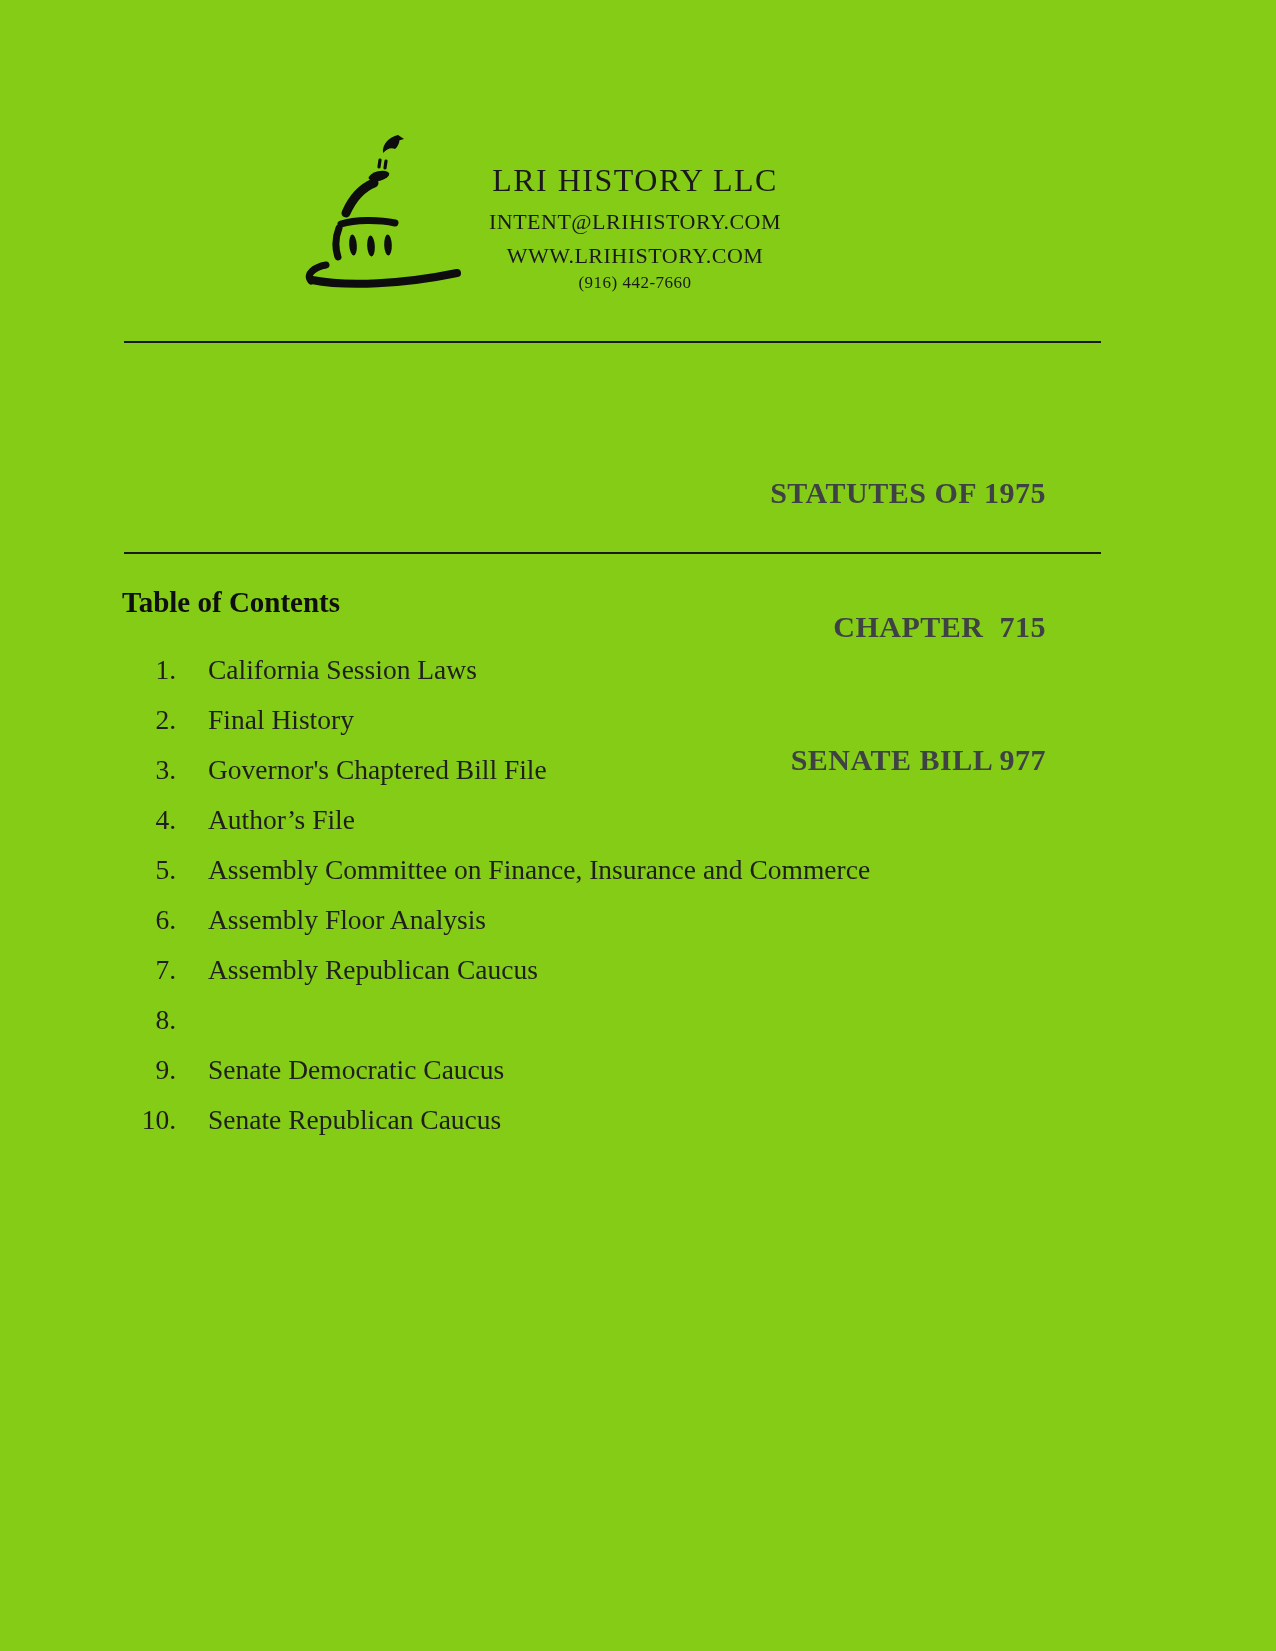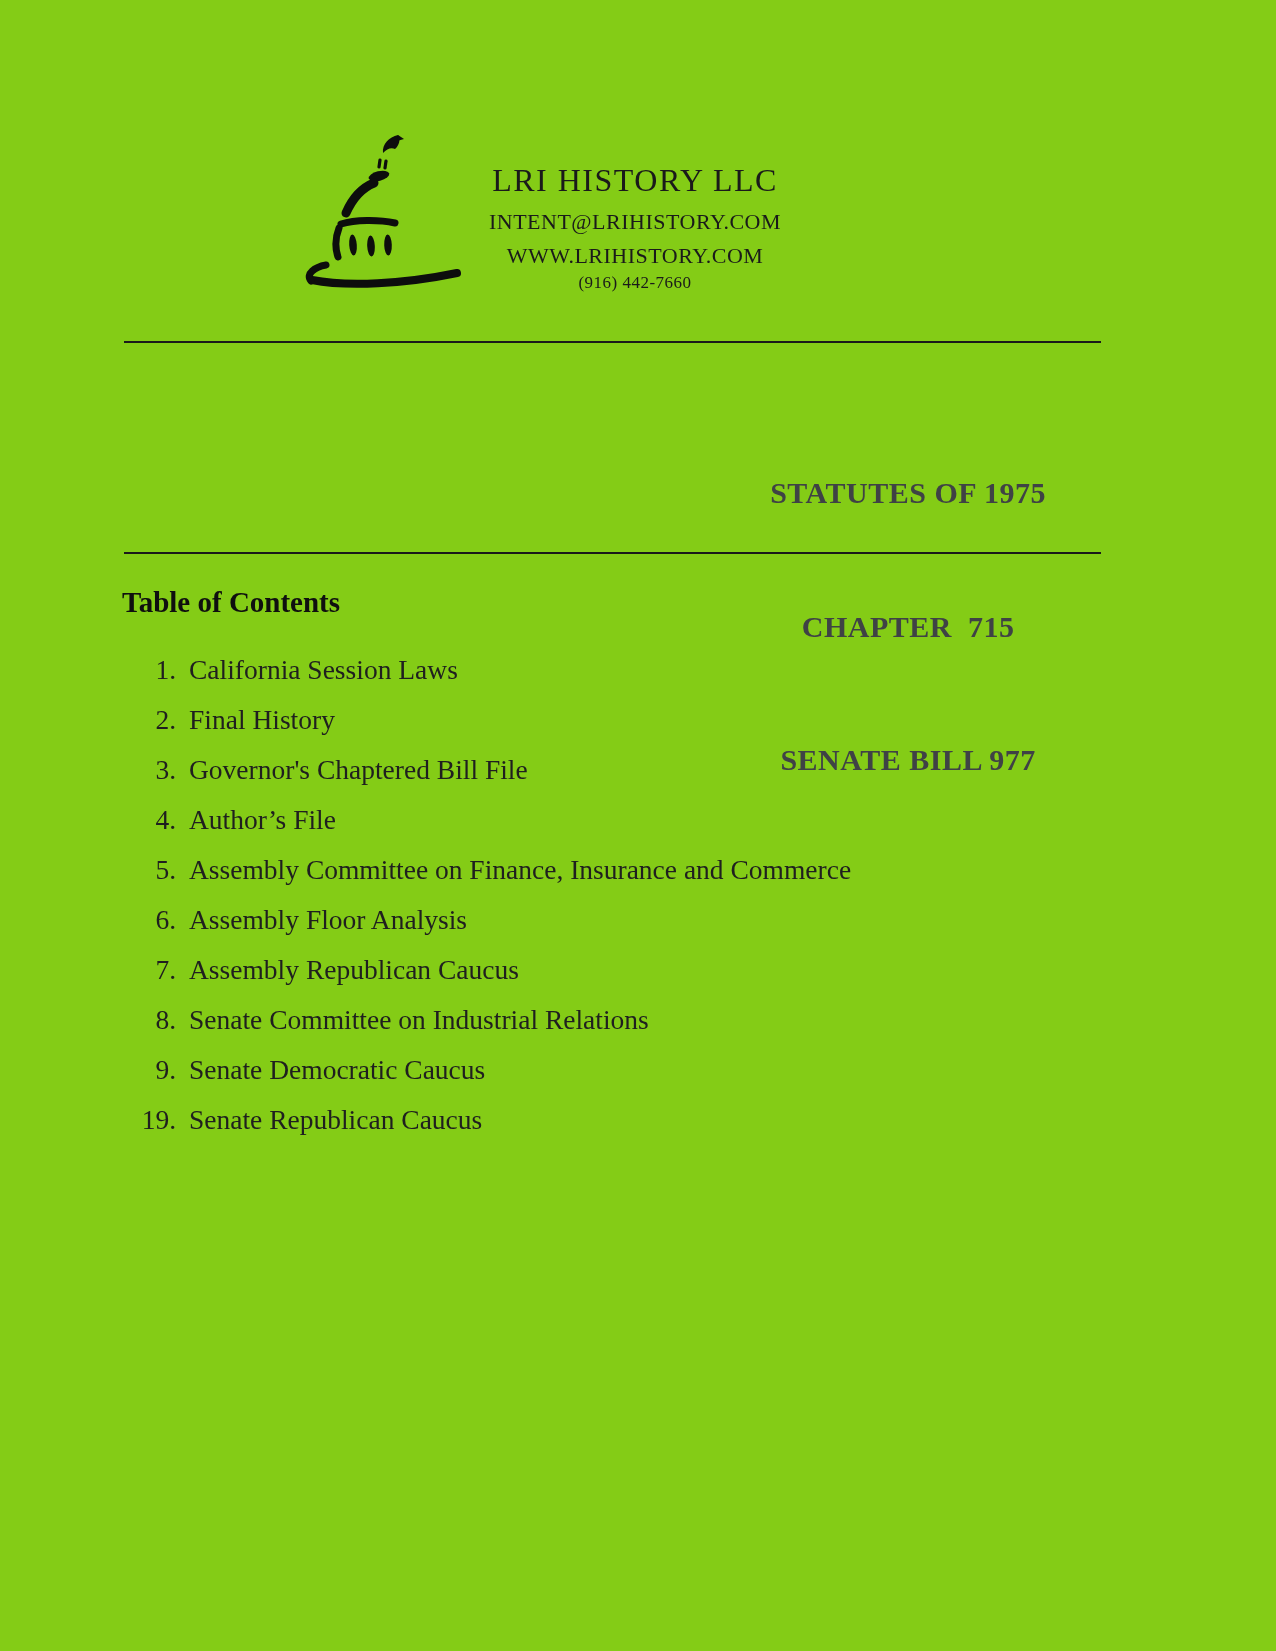--- a/index.html
+++ b/index.html
@@ -64,21 +64,21 @@
     background: #1a1a1a;
   }
   .rule-top { top: 341px; }
   .rule-bottom { top: 552px; }
 
   
   .statutes {
     position: absolute;
     right: 230px;
     top: 382px;
-    text-align: center;
+    text-align: right;
     font-weight: bold;
     font-size: 30px;
     line-height: 44.5px;
     letter-spacing: 0.5px;
     color: #3f4245;
     white-space: pre-wrap;
   }
 
   
   .toc-title {
@@ -107,21 +107,21 @@
     font-size: 27.5px;
     color: #1f1f1f;
   }
   .toc-num {
     display: inline-block;
     width: 176px;
     text-align: right;
     flex: 0 0 auto;
   }
   .toc-label {
-    margin-left: 13px;
+    margin-left: 32px;
     white-space: nowrap;
   }
 </style>
 </head>
 <body>
 
 <div class="page">
 
   <svg class="logo" width="172" height="164" viewBox="0 0 172 164" aria-hidden="true">
     <g fill="none" stroke="#0d0d0d" stroke-linecap="round">
@@ -190,25 +190,24 @@
     <li class="toc-item">
       <span class="toc-num">6.</span>
       <span class="toc-label">Assembly Floor Analysis</span>
     </li>
     <li class="toc-item">
       <span class="toc-num">7.</span>
       <span class="toc-label">Assembly Republican Caucus</span>
     </li>
     <li class="toc-item">
       <span class="toc-num">8.</span>
-      <span class="toc-label">Senate Committee on Industrial Relations</span>
     </li>
     <li class="toc-item">
       <span class="toc-num">9.</span>
       <span class="toc-label">Senate Democratic Caucus</span>
     </li>
     <li class="toc-item">
-      <span class="toc-num">19.</span>
+      <span class="toc-num">10.</span>
       <span class="toc-label">Senate Republican Caucus</span>
     </li>
   </ol>
 
 </div>
 
 </body></html>

